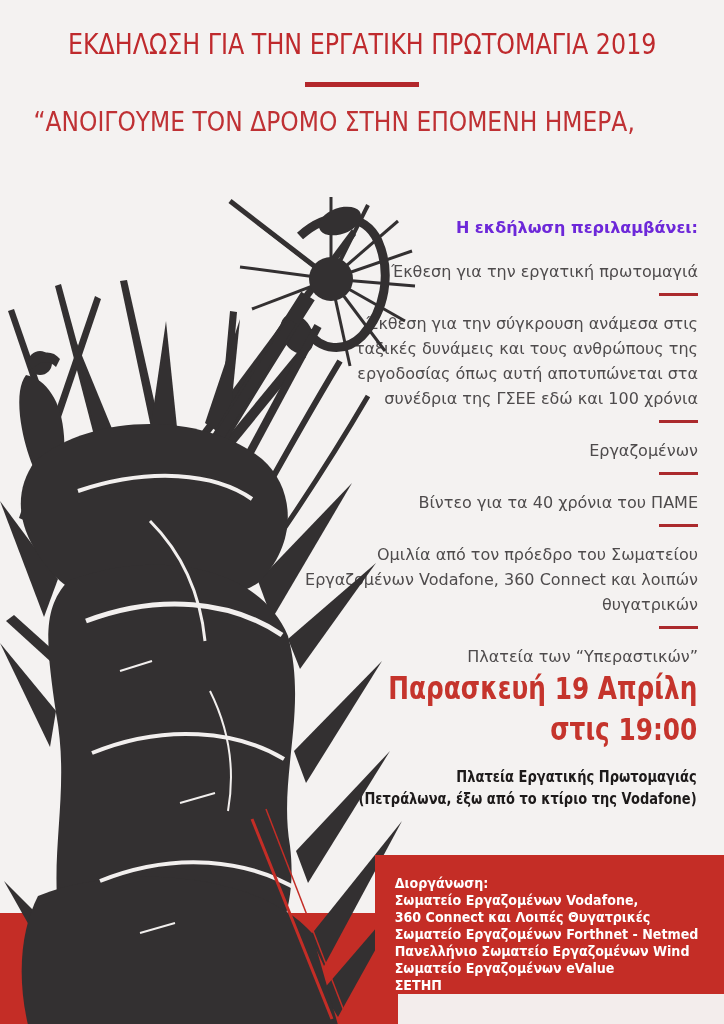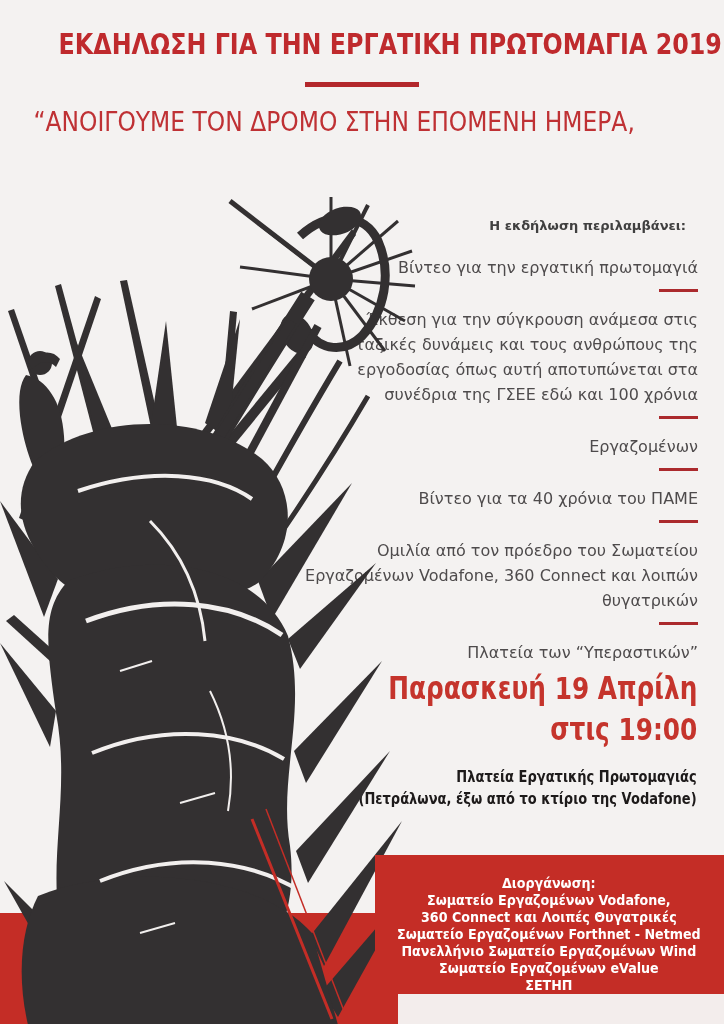--- a/index.html
+++ b/index.html
@@ -4,41 +4,41 @@
 <style>
   html,body { margin:0; padding:0; }
   body { font-family:"DejaVu Sans","Liberation Sans",sans-serif; background:#888; }
   .poster {
     position:relative; width:724px; height:1024px; margin:0 auto;
     background:#f4f2f1; overflow:hidden;
   }
   
   .title {
     position:absolute; top:28px; left:0; width:724px;
-    text-align:center; color:#bf2a2d; font-weight:bold; font-size:28px;
+    text-align:center; color:#bf2a2d; font-weight:normal; font-size:28px;
     white-space:nowrap;
   }
   .title .squeeze { display:inline-block; transform:scaleX(0.85); transform-origin:center top; }
   .title-rule {
     position:absolute; top:82px; left:305px; width:114px; height:5px;
     background:#b3282c;
   }
   .quote {
     position:absolute; top:103px; left:0; width:576px;
     text-align:center; color:#bf3134; font-size:26px; line-height:38px;
   }
   .quote .line { white-space:nowrap; }
   .quote .squeeze { display:inline-block; transform:scaleX(0.9); transform-origin:center top; }
   
   .program {
     position:absolute; top:218px; right:0; width:394px; padding-right:26px;
     text-align:right;
   }
   .program-heading {
-    color:#404040; font-weight:bold; font-size:13px; margin:0 12px 22px 0;
+    color:#6d28d9; font-weight:bold; font-size:16px; margin:0 0 22px 0;
   }
   .program p.item {
     margin:0; font-size:16px; line-height:25px; color:#4e4b4c;
   }
   .item-divider {
     display:block; margin:9px 0 15px auto; width:39px; height:3px;
     background:#ab2a2d;
   }
   
   .when {
@@ -55,21 +55,21 @@
   .bottom-band {
     position:absolute; left:0; top:913px; width:398px; height:111px;
     background:#c42d26; z-index:1;
   }
   .artwork {
     position:absolute; left:0; top:191px; width:420px; height:834px; z-index:2;
   }
   .organizers-box {
     position:absolute; left:375px; top:855px; width:349px; height:139px;
     background:#c42d26; z-index:3; box-sizing:border-box;
-    padding:20px 21px 0 0; text-align:center;
+    padding:20px 21px 0 0; text-align:left;
   }
   .organizers-inner {
     transform:scaleX(0.94); transform-origin:right top;
     color:#ffffff; font-weight:bold; font-size:13.5px; line-height:17px;
     white-space:nowrap;
   }
   .box-underlay {
     position:absolute; left:398px; top:994px; width:326px; height:30px;
     background:#f3edec; z-index:0;
   }
@@ -173,21 +173,21 @@
     </g>
 
     <g fill="none" stroke="#c42d26">
       <path d="M 252,628 L 332,828" stroke-width="3"></path>
       <path d="M 266,618 L 344,820" stroke-width="1.5"></path>
     </g>
   </svg>
 
   <div class="program">
     <p class="program-heading">Η εκδήλωση περιλαμβάνει:</p>
-    <p class="item">Βίντεο για την εργατική πρωτομαγιά</p>
+    <p class="item">Έκθεση για την εργατική πρωτομαγιά</p>
     <span class="item-divider"></span>
     <p class="item">Έκθεση για την σύγκρουση ανάμεσα στις ταξικές δυνάμεις και τους ανθρώπους της εργοδοσίας όπως αυτή αποτυπώνεται στα συνέδρια της ΓΣΕΕ εδώ και 100 χρόνια</p>
     <span class="item-divider"></span>
     <p class="item">Εργαζομένων</p>
     <span class="item-divider"></span>
     <p class="item">Βίντεο για τα 40 χρόνια του ΠΑΜΕ</p>
     <span class="item-divider"></span>
     <p class="item">Ομιλία από τον πρόεδρο του Σωματείου Εργαζομένων Vodafone, 360 Connect και λοιπών θυγατρικών</p>
     <span class="item-divider"></span>
     <p class="item">Πλατεία των “Υπεραστικών”</p>

